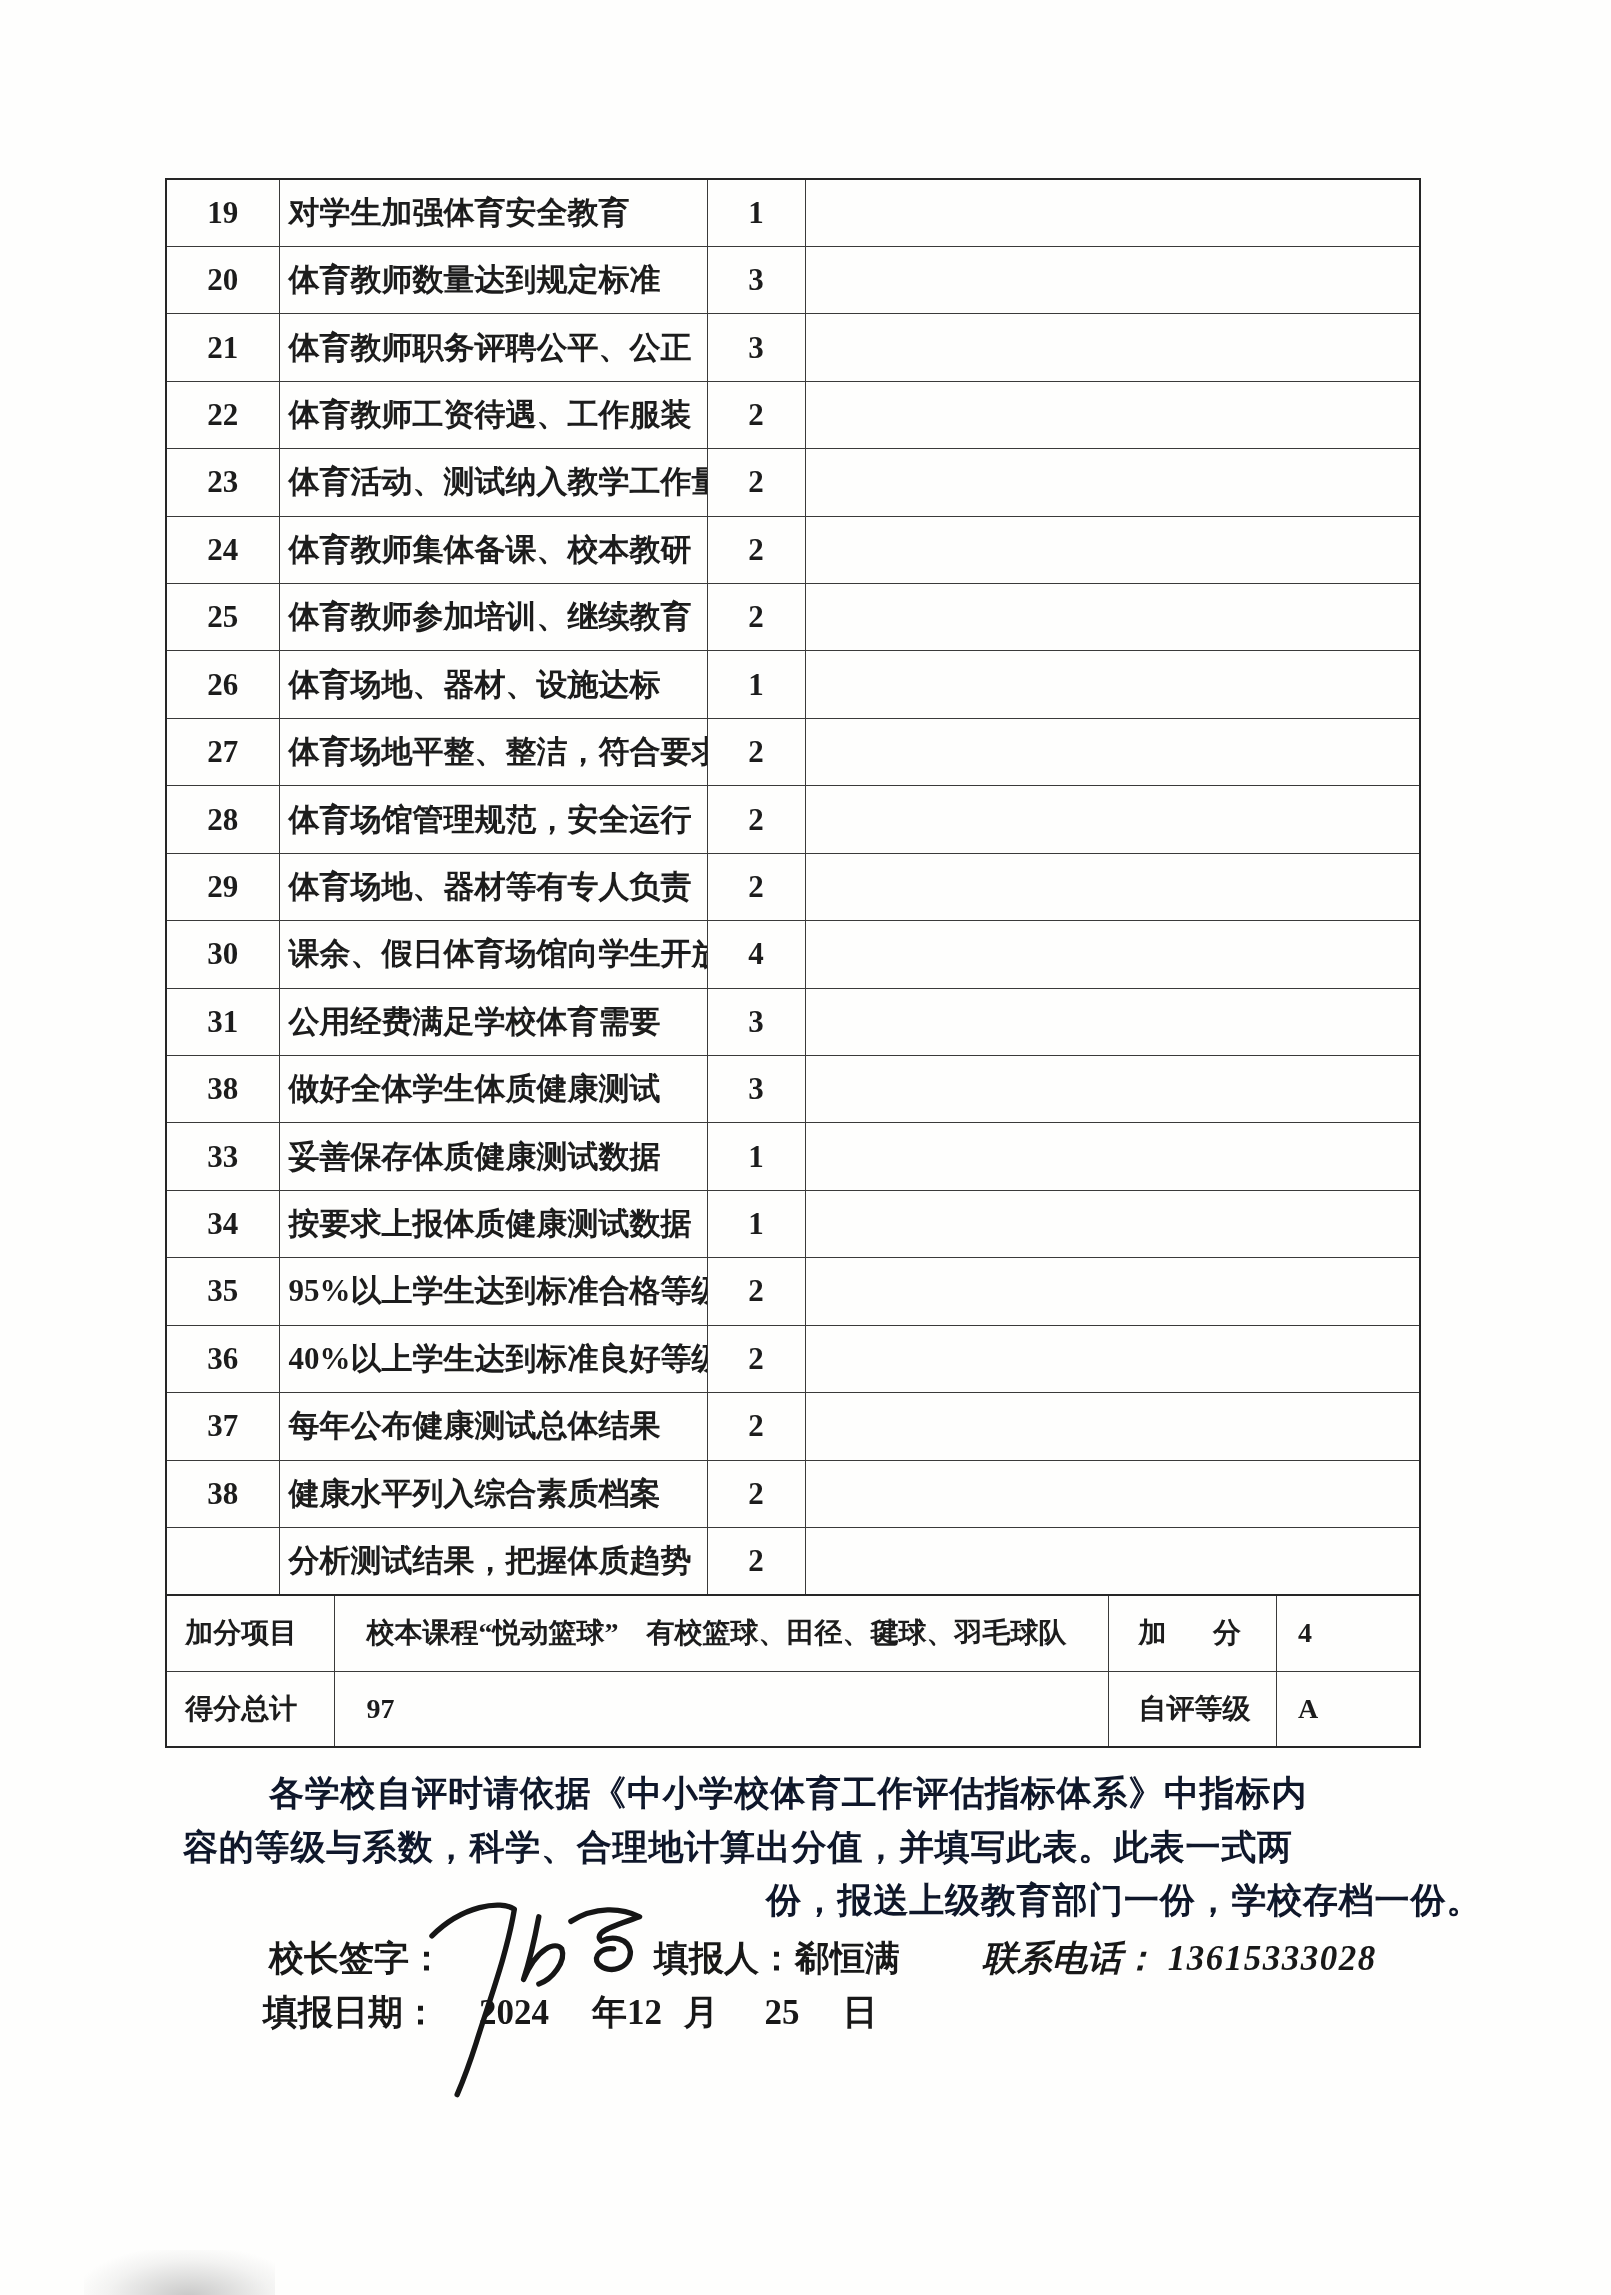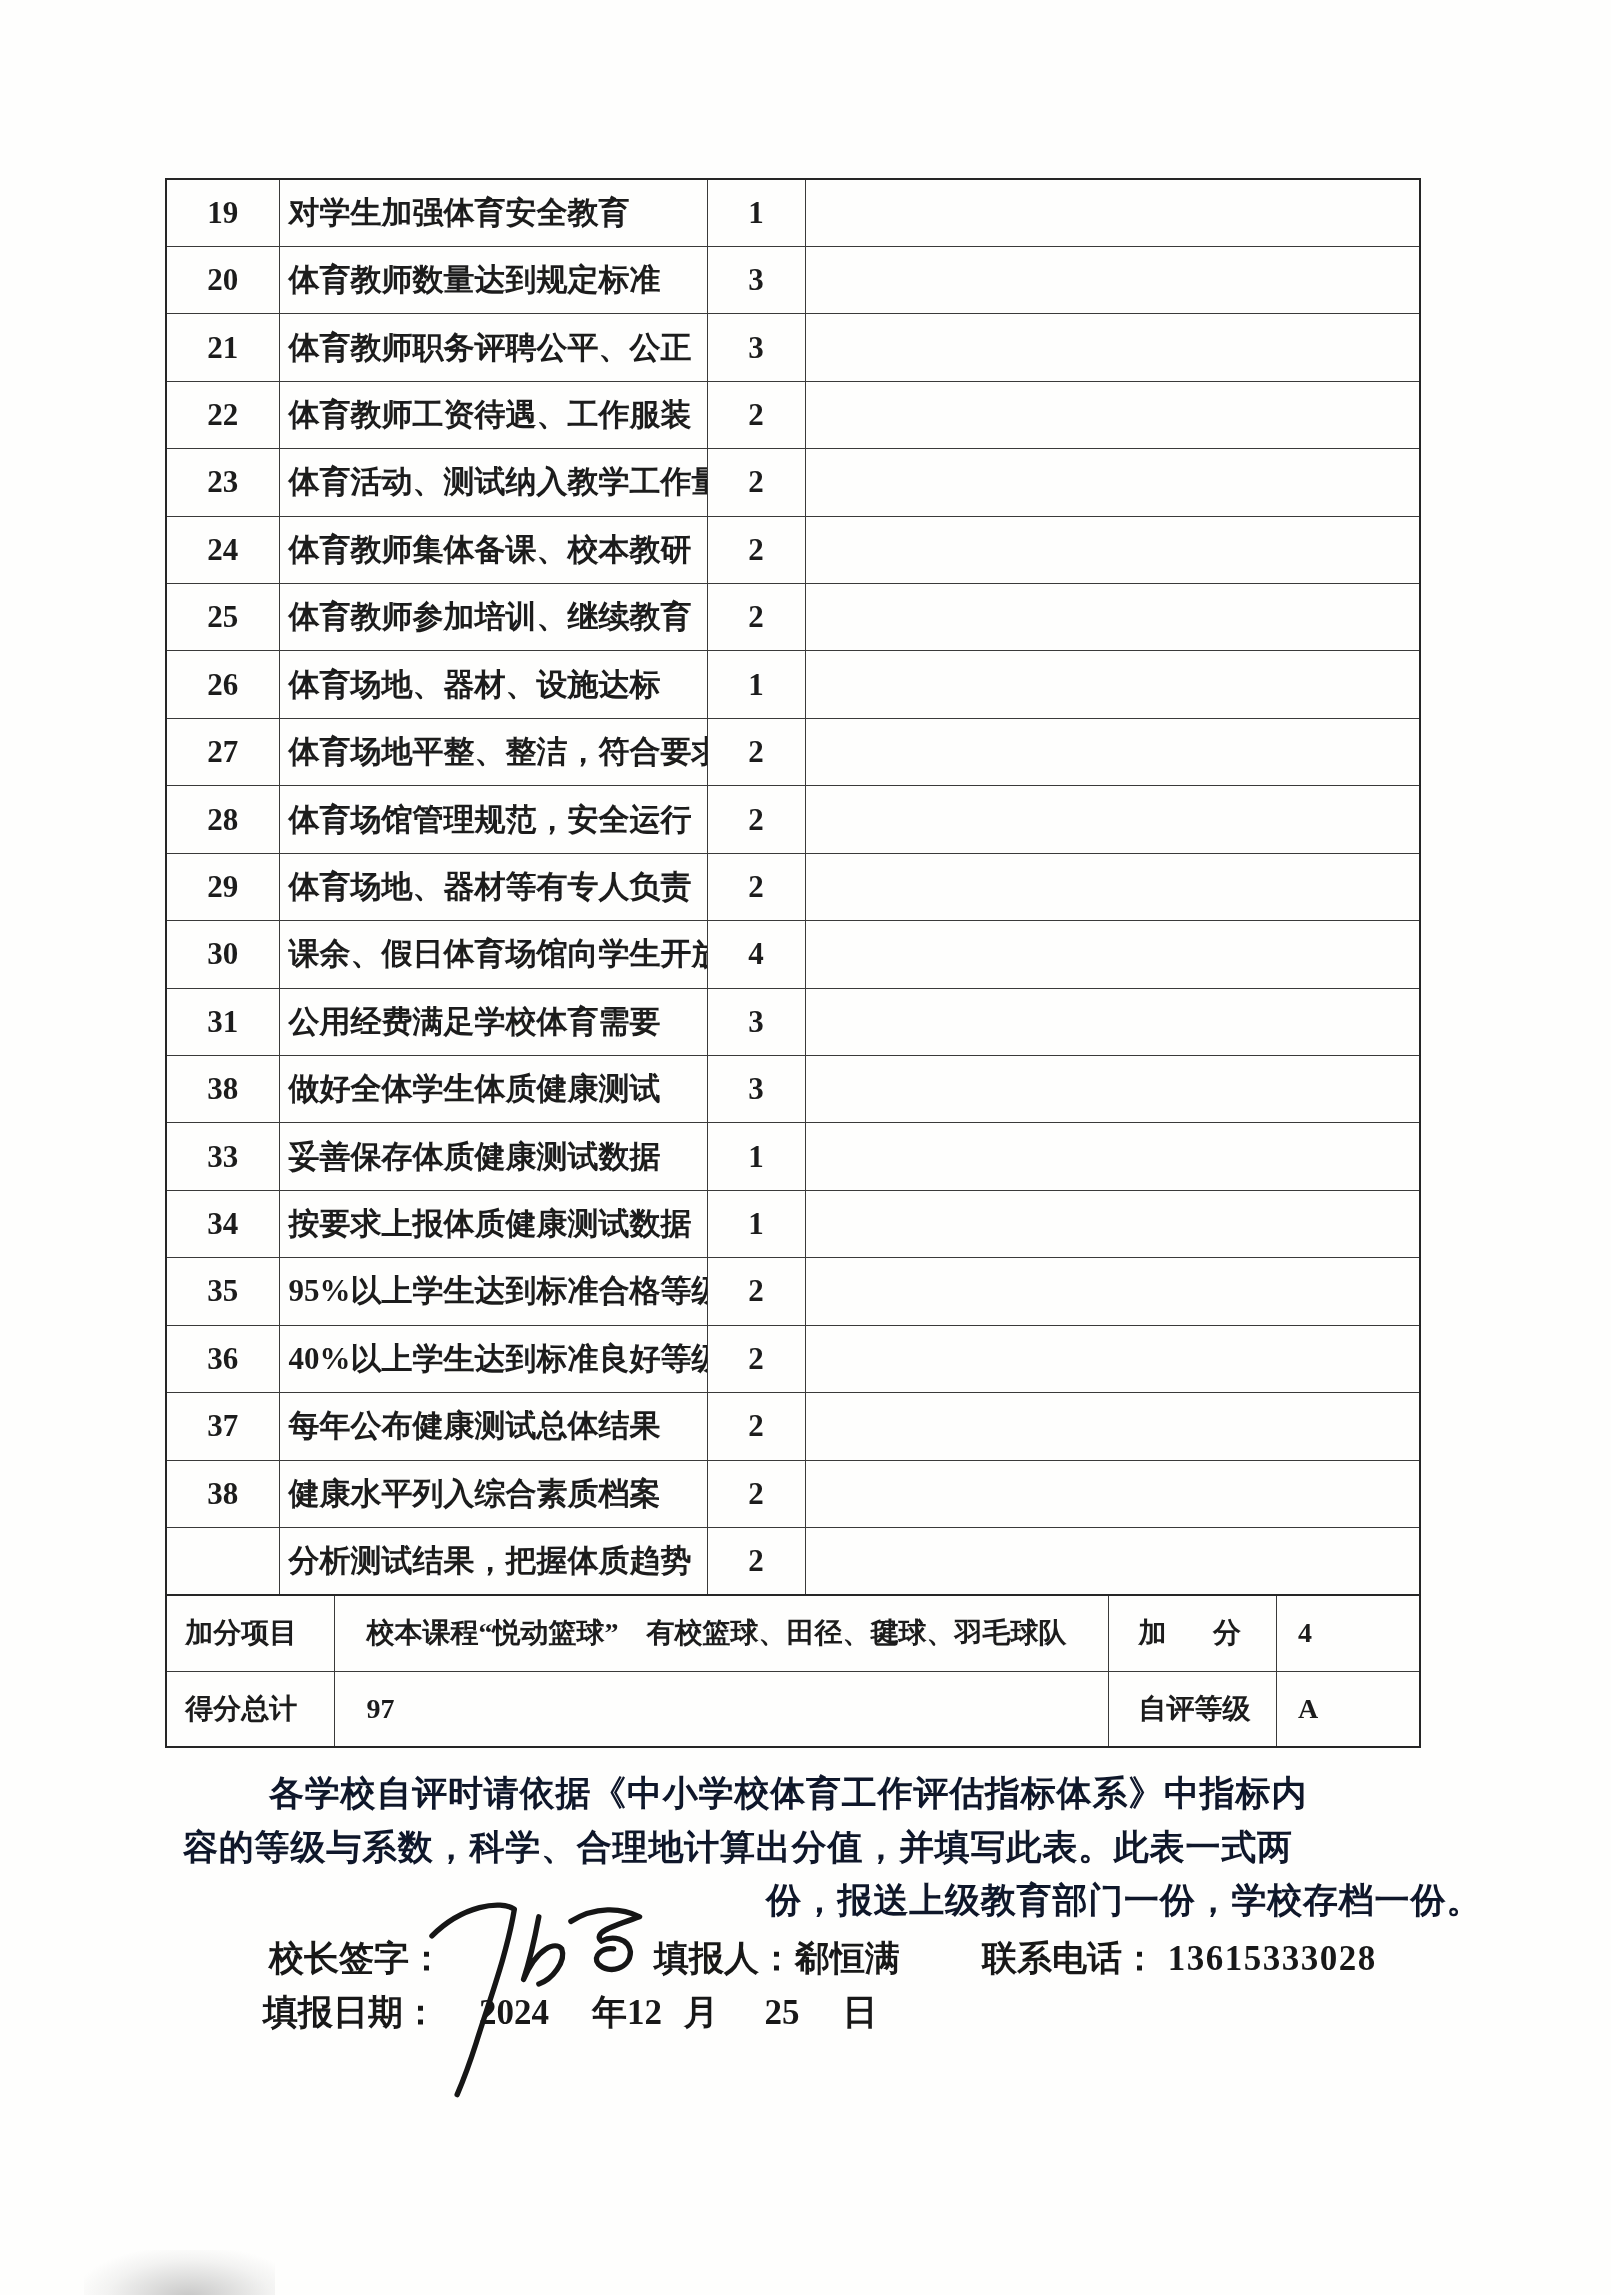--- a/index.html
+++ b/index.html
@@ -39,21 +39,21 @@
   .fline{
     position:absolute;left:183px;width:1299px;font-size:35px;font-weight:600;
     letter-spacing:0.8px;white-space:nowrap;color:#0f172a;
   }
   .p1{top:1770px;text-indent:86px;}
   .p2{top:1824px;}
   .p3{top:1877px;text-align:right;}
   .sig-part{position:absolute;font-size:35px;font-weight:600;white-space:nowrap;color:#181818;}
   .sig-label{left:269px;top:1935px;}
   .filler{left:654px;top:1935px;}
-  .phone{left:982px;top:1935px;}
+  .phone{left:982px;top:1935px;font-style:italic;}
   .filler .val{margin-left:1px;}
   .phone .val{margin-left:10.7px;letter-spacing:1.5px;}
   .date-line{left:263px;top:1989px;}
   .date-line .dv{display:inline-block;}
   .dv-year{margin-left:41px;}
   .dv-yearchar{margin-left:43px;}
   .dv-month{font-family:Liberation Serif, serif;}
   .dv-monthchar{margin-left:21.4px;}
   .dv-day{margin-left:46px;}
   .dv-daychar{margin-left:43px;}

